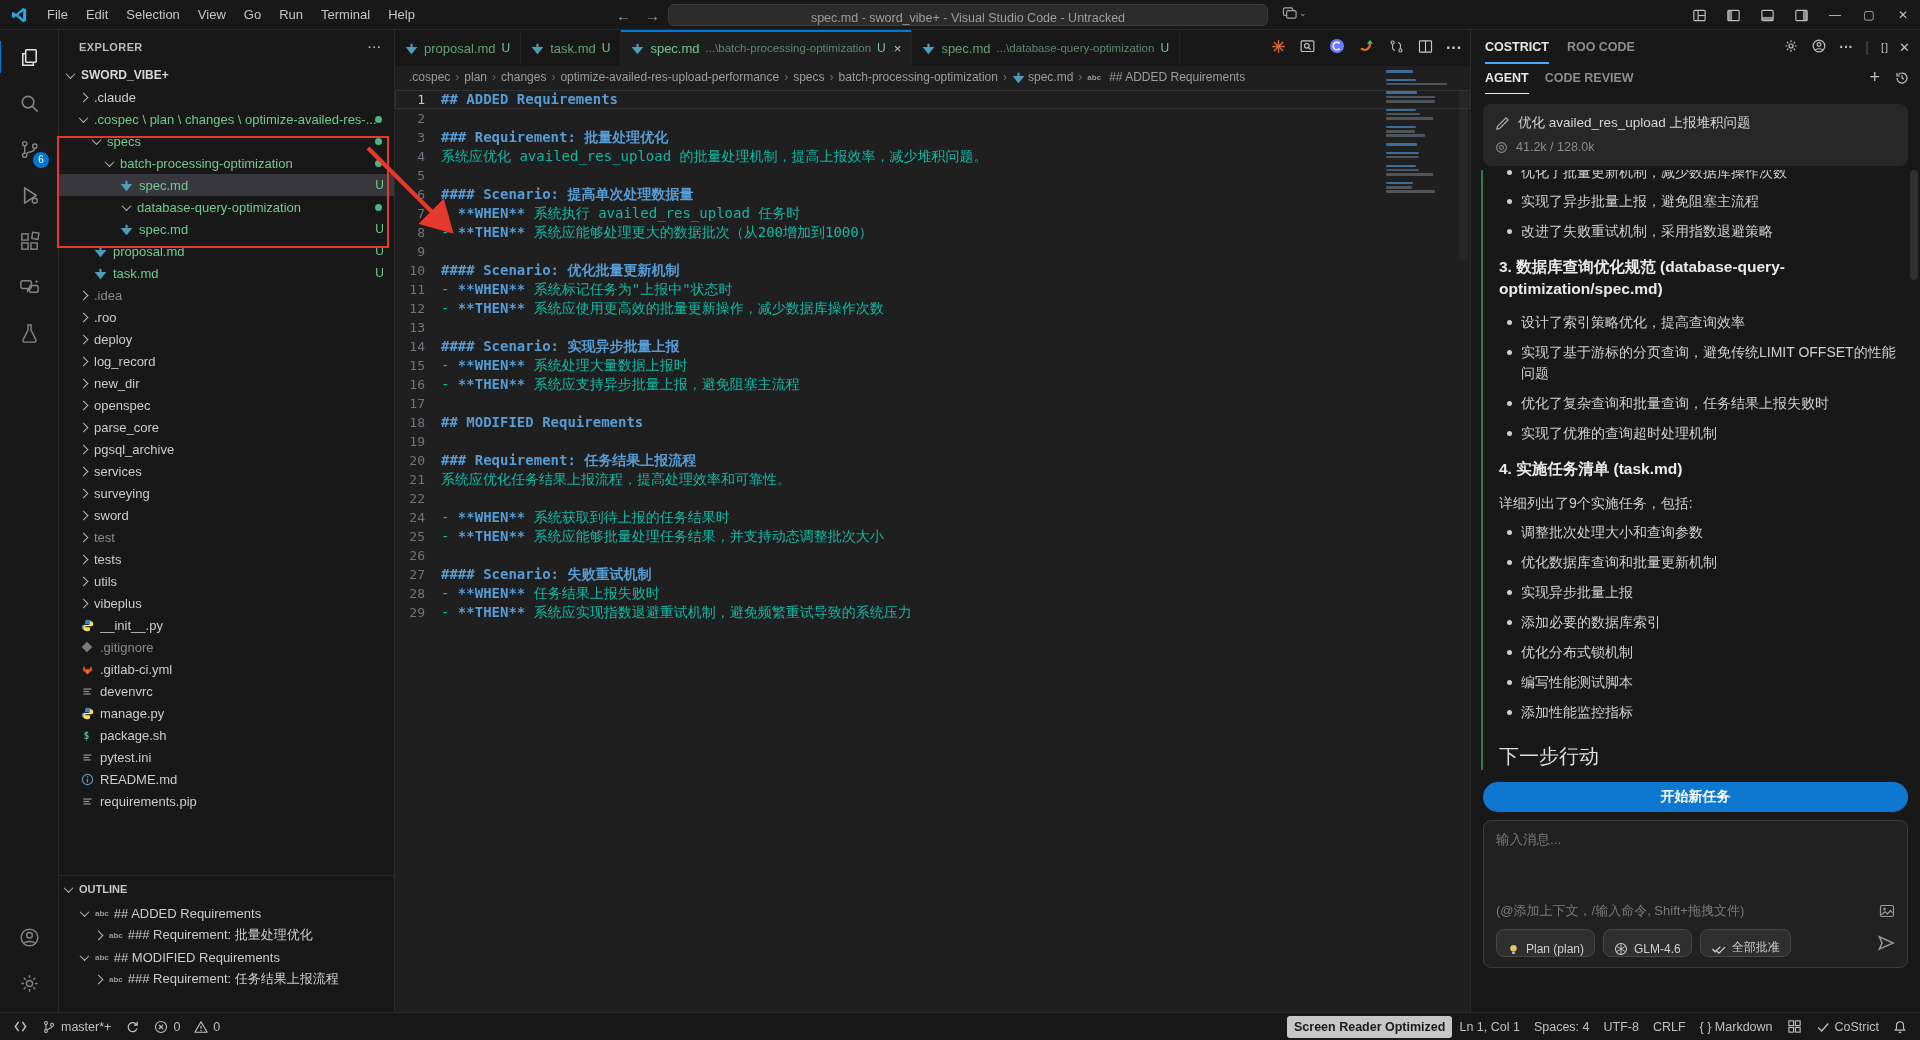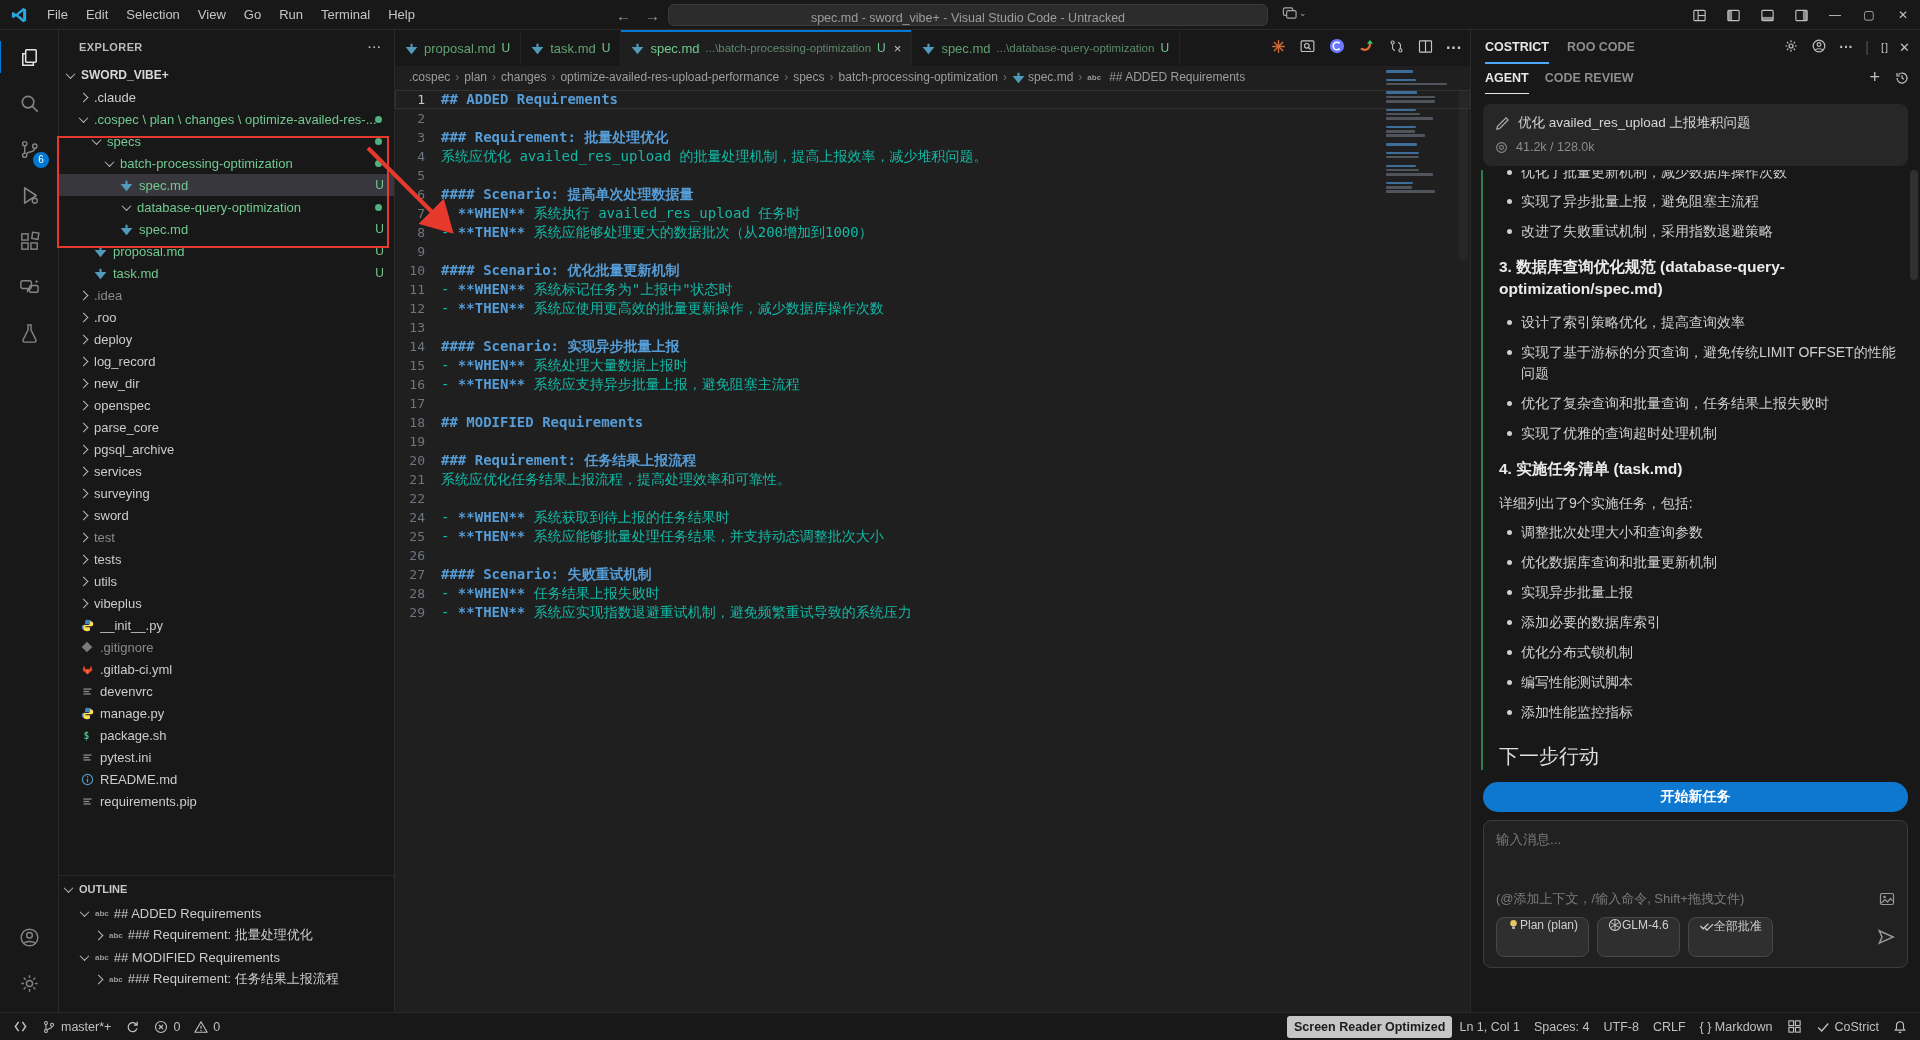--- a/index.html
+++ b/index.html
@@ -108,22 +108,22 @@
   .rp-h2 { font-size:20px; font-weight:500; color:#dedede; margin:20px 0 12px; }
   .rp-p { color:#cfcfcf; line-height:22px; margin-bottom:8px; }
   #rp-scrollbar { position:absolute; right:2px; top:0; width:8px; height:110px; background:#45454588; border-radius:4px; }
   #new-task-btn { margin:6px 12px 0; height:30px; background:#0e78d0; border:none; border-radius:15px; color:#ffffff;
     font-weight:bold; font-size:14px; width:calc(100% - 24px); cursor:pointer; font-family:inherit; }
   #chat-input { margin:8px 12px 0; height:148px; background:#212121; border:1px solid #3c3c3c; border-radius:8px;
     padding:10px 12px; display:flex; flex-direction:column; position:relative; }
   #chat-placeholder { color:#7a7a7a; font-size:13.5px; }
   #chat-hint-row { margin-top:auto; display:flex; align-items:center; color:#7a7a7a; font-size:13px; }
   #chip-row { display:flex; align-items:center; gap:8px; margin-top:9px; }
-  .chip { height:40px; background:#2f2f2f; border:1px solid #474747; border-radius:8px; display:flex; align-items:flex-start;
-    gap:0; padding:0 10px; font-size:12px; color:#cfcfcf; cursor:pointer; }
+  .chip { height:28px; background:#2f2f2f; border:1px solid #474747; border-radius:8px; display:flex; align-items:flex-end;
+    gap:6px; padding:0 10px; font-size:12px; color:#cfcfcf; cursor:pointer; }
 
   
   #statusbar { height:28px; background:#181818; border-top:1px solid #2a2a2a; display:flex; align-items:center;
     font-size:12.5px; color:#c0c0c0; padding:0 6px; }
   .sb-item { display:flex; align-items:center; gap:5px; padding:0 7px; height:22px; cursor:pointer; border-radius:3px; }
   .sb-prominent { background:#c6c6c6; color:#1b1b1b; border-radius:3px; font-weight:bold; }
   #sb-right { margin-left:auto; display:flex; align-items:center; }
 
   
   #anno-rect { position:absolute; left:57px; top:136px; width:332px; height:112px; border:2.5px solid #e5392e; z-index:50; pointer-events:none; }

